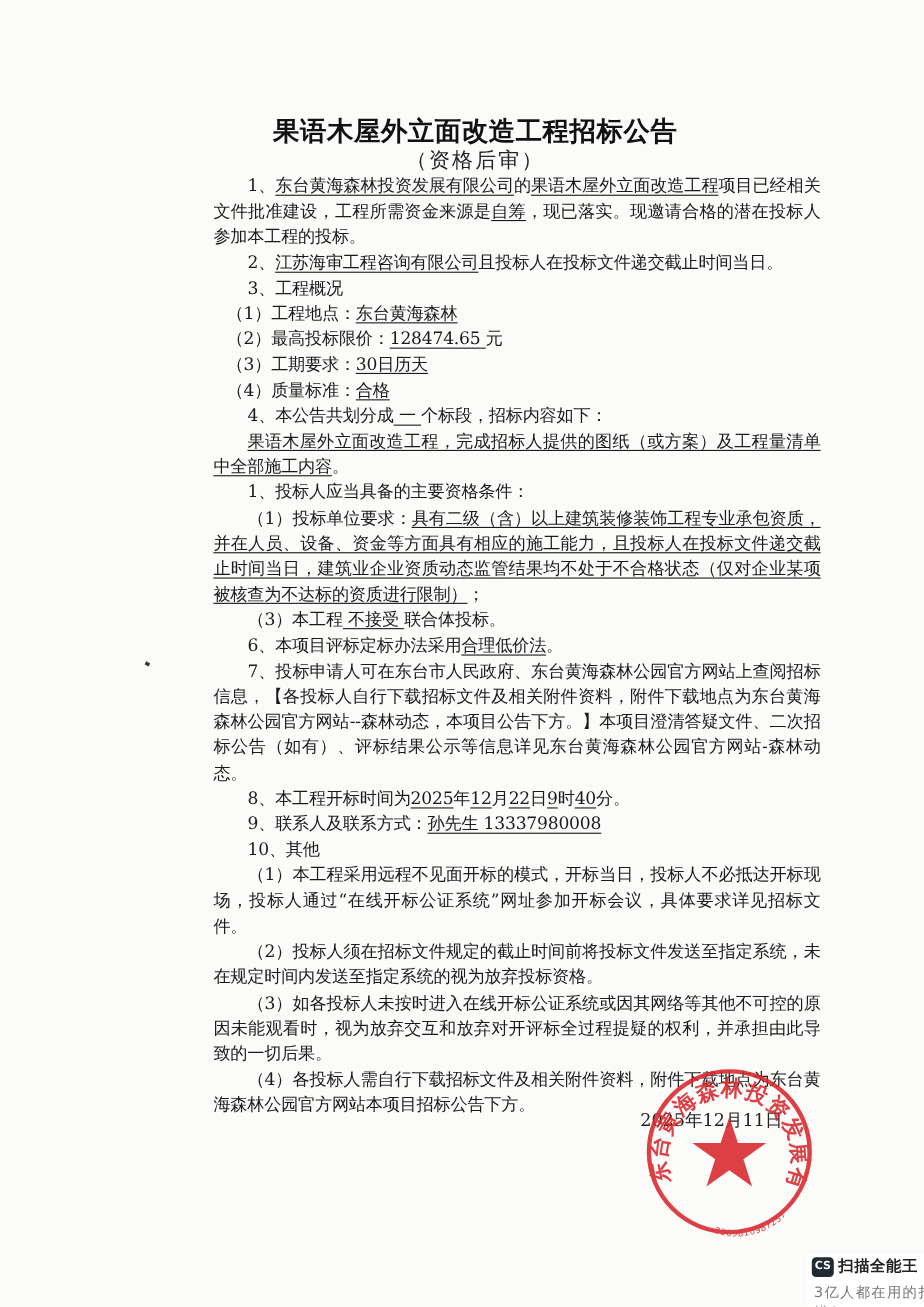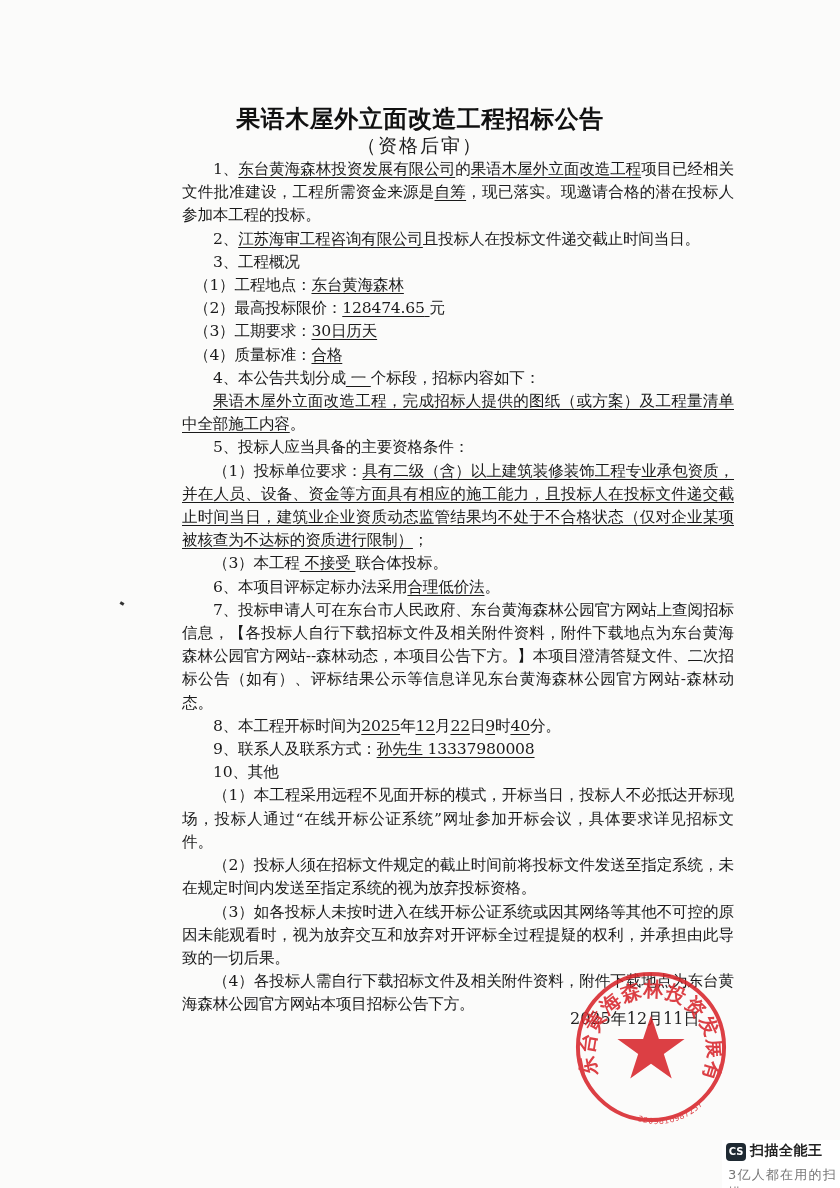--- a/index.html
+++ b/index.html
@@ -2,21 +2,21 @@
 <html><head>
 <meta charset="utf-8">
 <style>
   html, body { margin:0; padding:0; }
   body {
     width:840px; height:1188px; position:relative; overflow:hidden;
     background:#fbfbfa;
     font-family:"DejaVu Serif","Liberation Serif",serif;
     color:#1a1a1a;
   }
-  .page { position:absolute; left:0; top:0; width:708px; height:1188px; }
+  .page { position:absolute; left:12px; top:0; width:708px; height:1188px; }
   .title {
     position:absolute; left:0; width:840px; top:103px; text-align:center;
     font-family:"DejaVu Sans","Liberation Sans",sans-serif;
     font-weight:bold; font-size:24px; letter-spacing:0.5px; color:#111;
   }
   .subtitle {
     position:absolute; left:0; width:840px; top:133px; text-align:center;
     font-size:19px; letter-spacing:2px; color:#222;
   }
   .body {
@@ -69,21 +69,21 @@
 
     <p class="p ind2">3、工程概况</p>
     <p class="p ind1"><span>（1）工程地点：</span><span class="u">东台黄海森林</span></p>
     <p class="p ind1"><span>（2）最高投标限价：</span><span class="u">128474.65</span><span class="u">&nbsp;</span><span>元</span></p>
     <p class="p ind1"><span>（3）工期要求：</span><span class="u">30日历天</span></p>
     <p class="p ind1"><span>（4）质量标准：</span><span class="u">合格</span></p>
 
     <p class="p ind2"><span>4、本公告共划分成</span><span class="u" style="white-space:pre"> 一 </span><span>个标段，招标内容如下：</span></p>
     <p class="p ind2"><span class="u">果语木屋外立面改造工程，完成招标人提供的图纸（或方案）及工程量清单中全部施工内容</span><span>。</span></p>
 
-    <p class="p ind2">5、投标人应当具备的主要资格条件：</p>
+    <p class="p ind2">1、投标人应当具备的主要资格条件：</p>
     <p class="p ind2"><span>（1）投标单位要求：</span><span class="u">具有二级（含）以上建筑装修装饰工程专业承包资质，并在人员、设备、资金等方面具有相应的施工能力，且投标人在投标文件递交截止时间当日，建筑业企业资质动态监管结果均不处于不合格状态（仅对企业某项被核查为不达标的资质进行限制）</span><span>；</span></p>
     <p class="p ind2"><span>（3）本工程</span><span class="u" style="white-space:pre"> 不接受 </span><span>联合体投标。</span></p>
 
     <p class="p ind2"><span>6、本项目评标定标办法采用</span><span class="u">合理低价法</span><span>。</span></p>
 
     <p class="p ind2">7、投标申请人可在东台市人民政府、东台黄海森林公园官方网站上查阅招标信息，【各投标人自行下载招标文件及相关附件资料，附件下载地点为东台黄海森林公园官方网站--森林动态，本项目公告下方。】本项目澄清答疑文件、二次招标公告（如有）、评标结果公示等信息详见东台黄海森林公园官方网站-森林动态。</p>
 
     <p class="p ind2"><span>8、本工程开标时间为</span><span class="u">2025</span><span>年</span><span class="u">12</span><span>月</span><span class="u">22</span><span>日</span><span class="u">9</span><span>时</span><span class="u">40</span><span>分。</span></p>
 
     <p class="p ind2"><span>9、联系人及联系方式：</span><span class="u">孙先生 13337980008</span></p>

